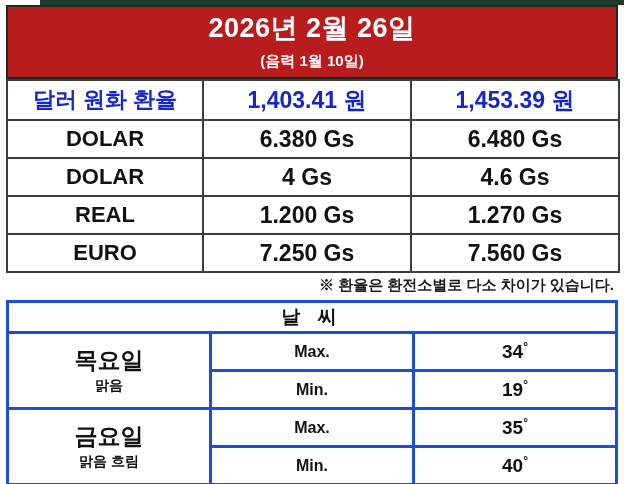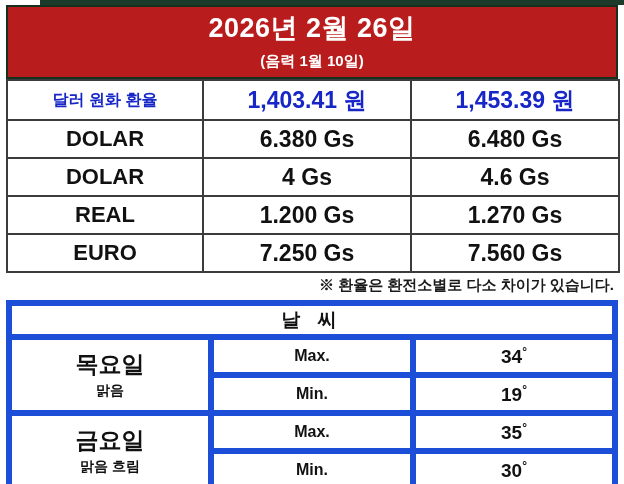--- a/index.html
+++ b/index.html
@@ -82,21 +82,21 @@
   }
   .fx .col-label { width: 196px; }
   .fx .col-v1 { width: 208px; }
   .fx .col-v2 { width: 208px; }
 
   .fx tr.row-krw td {
     color: #1726c6;
     font-size: 23px;
     height: 40px;
   }
-  .fx tr.row-krw td.col-label { font-size: 16px; margin-top: 18px; }
+  .fx tr.row-krw td.col-label { font-size: 22px; margin-top: 18px; }
 
   .fx td.val { font-size: 23px; }
 
   
   .note {
     position: absolute;
     left: 6px;
     top: 276px;
     width: 612px;
     text-align: right;
@@ -110,21 +110,21 @@
   
   .weather {
     position: absolute;
     left: 6px;
     top: 300px;
     width: 612px;
     border-collapse: collapse;
     table-layout: fixed;
   }
   .weather td {
-    border: 6px solid #1d4ed8;
+    border: 3px solid #1d4ed8;
     text-align: center;
     vertical-align: middle;
     color: #111111;
     box-sizing: border-box;
   }
   .weather .w-title {
     height: 30px;
     font-size: 19px;
     font-weight: bold;
     letter-spacing: 6px;
@@ -232,19 +232,19 @@
           <div class="day-cond">맑음 흐림</div>
         </td>
         <td class="mm-label">Max.</td>
         <td class="mm-val">
           <span class="deg"><span>35</span><sup>°</sup></span>
         </td>
       </tr>
       <tr>
         <td class="mm-label">Min.</td>
         <td class="mm-val">
-          <span class="deg"><span>30</span><sup>°</sup></span>
+          <span class="deg"><span>40</span><sup>°</sup></span>
         </td>
       </tr>
     </tbody>
   </table>
 
 </div>
 
 </body></html>

